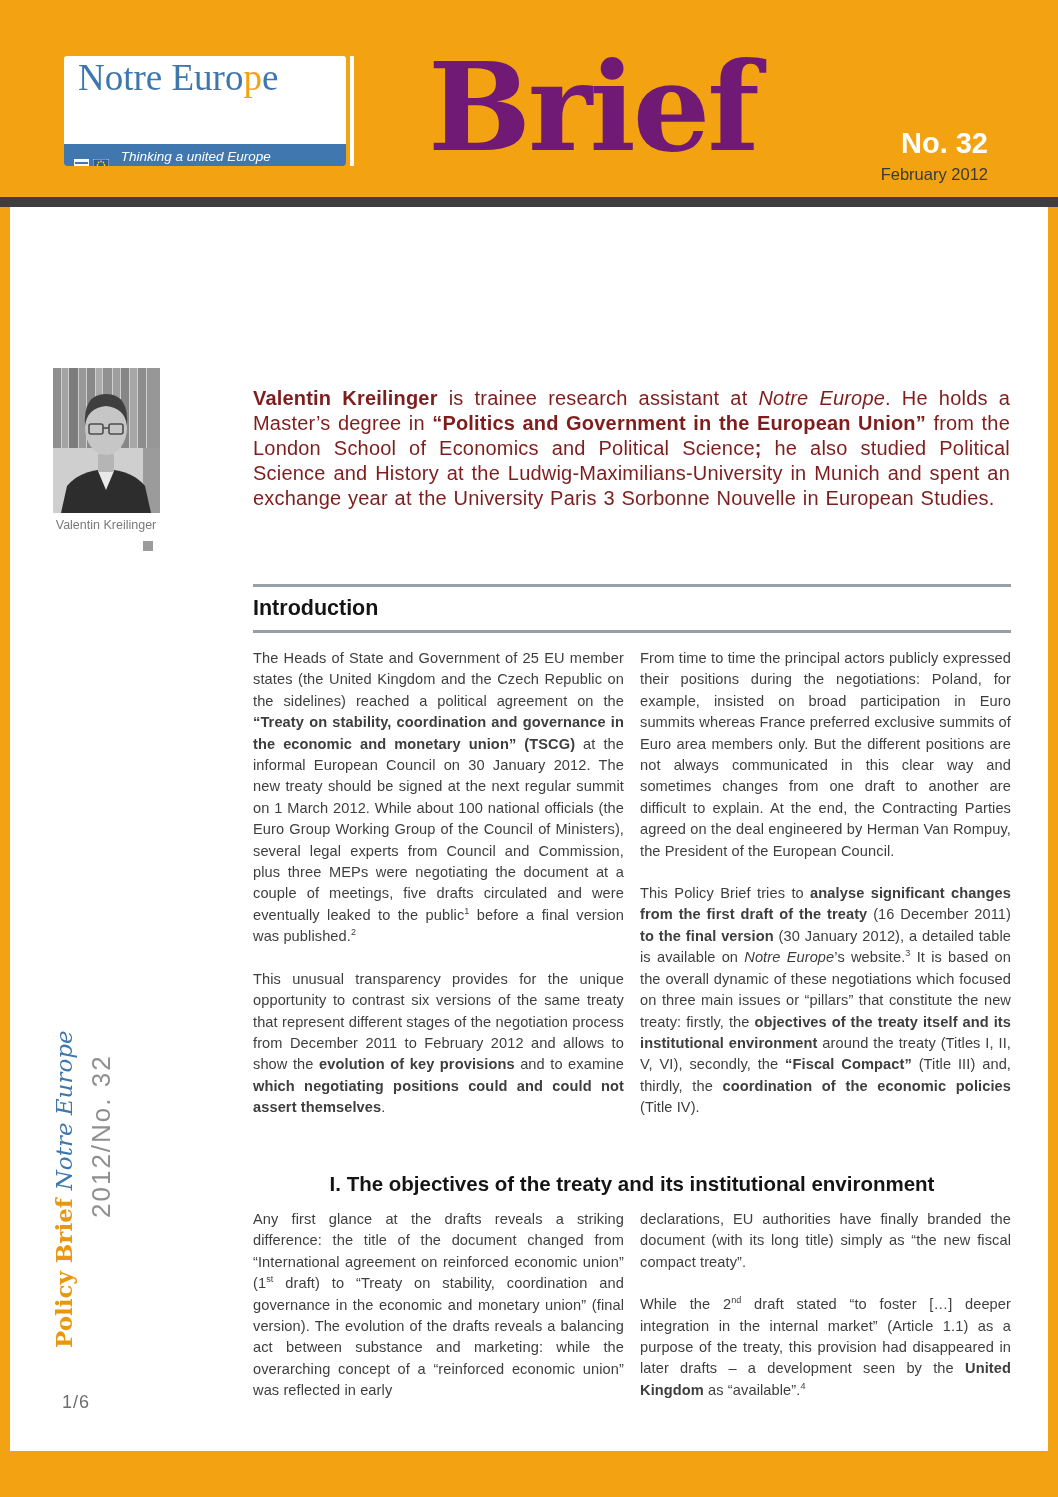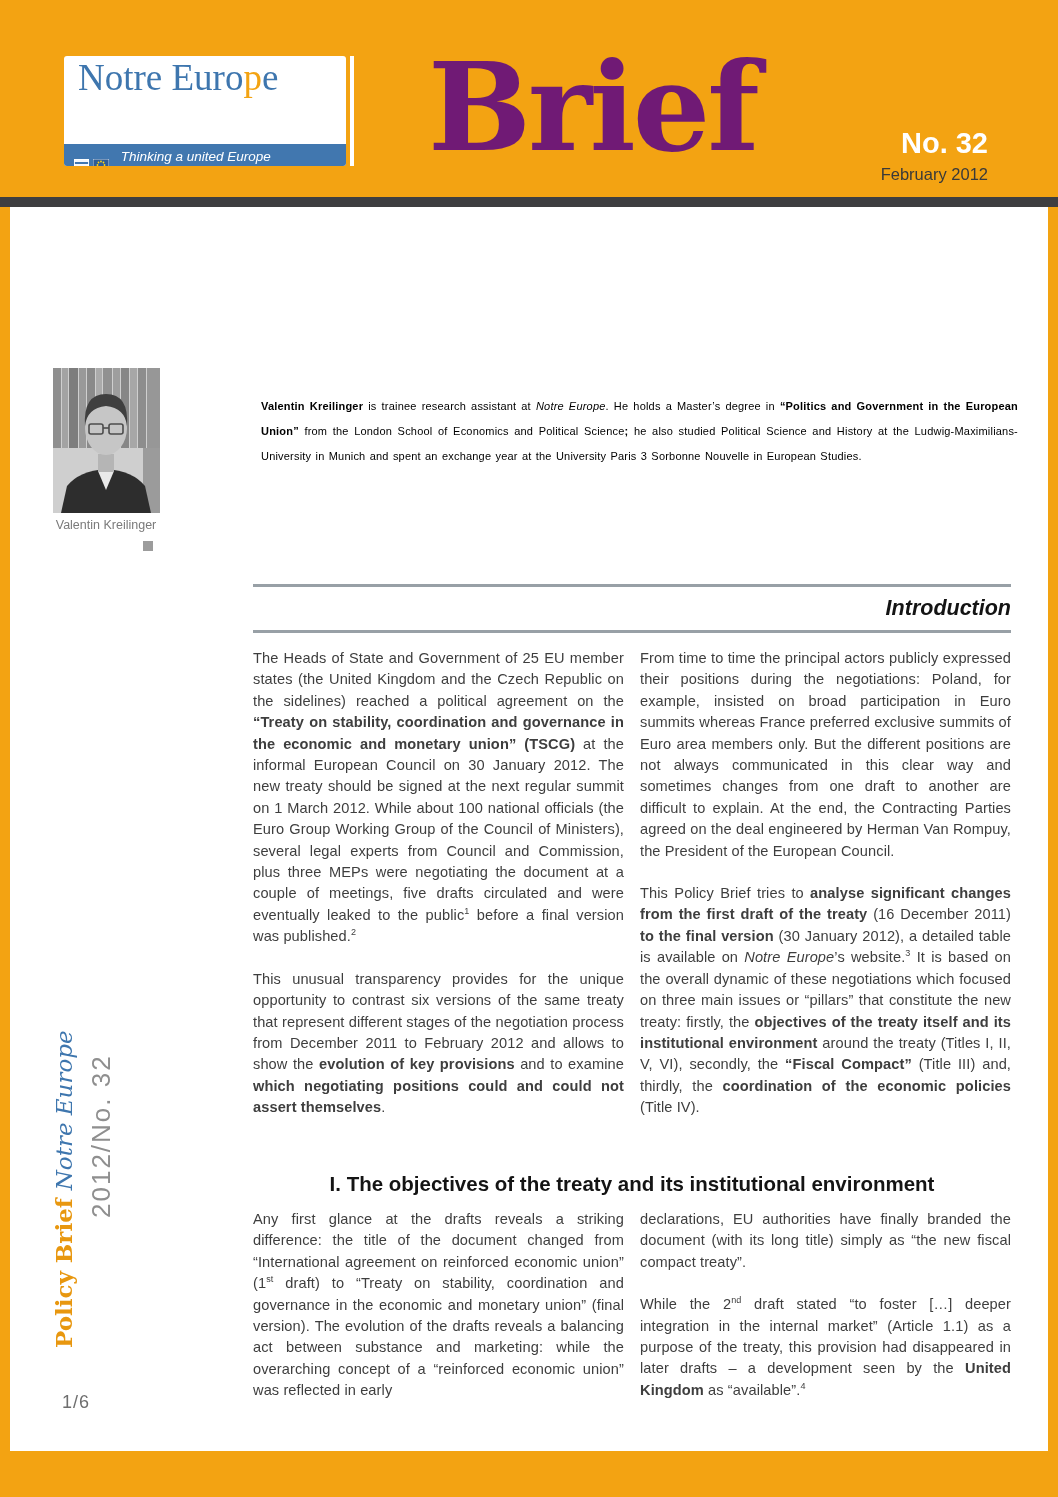--- a/index.html
+++ b/index.html
@@ -27,27 +27,27 @@
   .issue-no{position:absolute;right:70px;top:127px;font-size:29px;font-weight:700;color:#ffffff;}
   .issue-date{position:absolute;right:70px;top:165px;font-size:16.5px;color:#3a3a3a;}
 
   
   .doc-title{position:absolute;left:253px;top:231px;width:758px;margin:0;text-align:center;
              font-size:34px;line-height:41px;font-weight:700;color:#161616;letter-spacing:-0.2px;}
   .doc-title span{display:block;}
   .photo{position:absolute;left:53px;top:368px;width:107px;height:145px;overflow:hidden;}
   .caption{position:absolute;left:36px;top:518px;width:140px;text-align:center;font-size:12.5px;color:#7a7a7a;}
   .deco-square{position:absolute;left:143px;top:541px;width:10px;height:10px;background:#9c9c9c;}
-  .bio{position:absolute;left:253px;top:386px;width:757px;margin:8px;font-size:11px;line-height:25px;
-       letter-spacing:0.2px;word-spacing:1px;color:#000000;text-align:justify;}
+  .bio{position:absolute;left:253px;top:386px;width:757px;margin:0;font-size:20px;line-height:25px;
+       letter-spacing:0.2px;word-spacing:1px;color:#7f1d1d;text-align:justify;}
 
   
   .section-intro{position:absolute;left:253px;top:584px;width:758px;}
   .rule{height:3px;background:#98A0A6;}
-  .section-intro h2{margin:9px 0;text-align:right;font-size:21.5px;color:#141414;font-style:italic;}
+  .section-intro h2{margin:9px 0;text-align:left;font-size:21.5px;color:#141414;}
   .cols{display:flex;gap:16px;margin-top:15px;}
   .col{flex:1;font-size:14.6px;line-height:21.4px;color:#3E3E3E;text-align:justify;letter-spacing:0.1px;}
   .col p{margin:0 0 21px 0;}
   .col p:last-child{margin-bottom:0;}
   .section-one{position:absolute;left:253px;top:1172px;width:758px;}
   .section-one h2{margin:0;text-align:center;font-size:20.5px;color:#141414;}
   .section-one .cols{margin-top:13px;}
 
   .b{font-weight:700;}
   .i{font-style:italic;}

